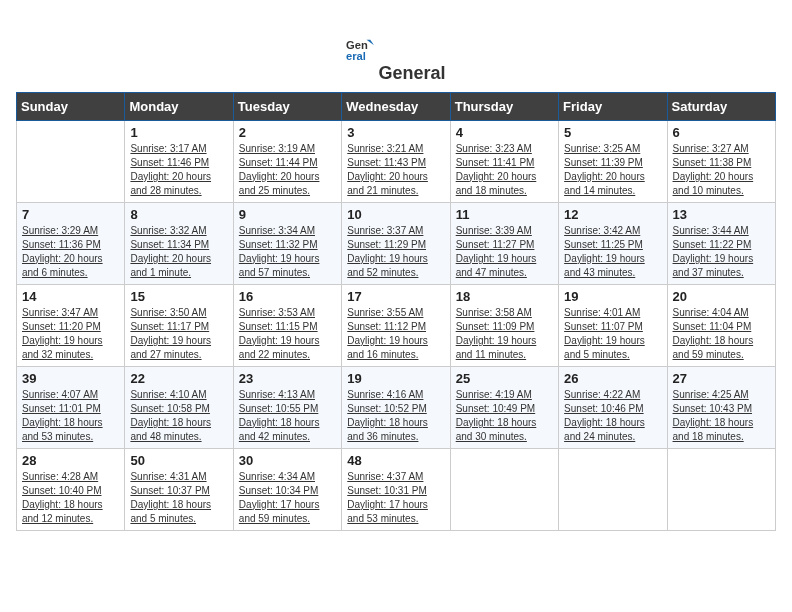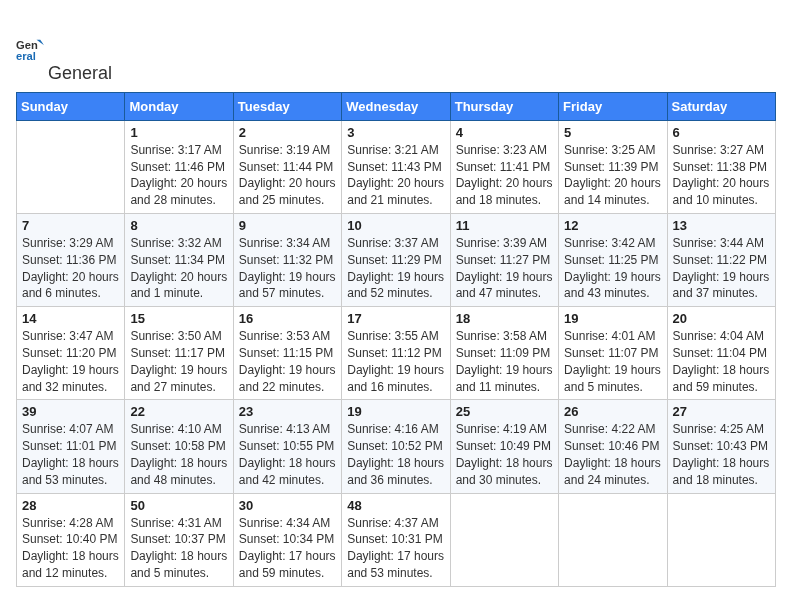--- a/index.html
+++ b/index.html
@@ -5,32 +5,32 @@
     * { margin: 0; padding: 0; box-sizing: border-box; }
     body {
       font-family: Arial, sans-serif;
       background: #fff;
       width: 792px;
       min-height: 612px;
       padding: 16px;
     }
     .header {
       display: flex;
-      justify-content: flex-start;
+      justify-content: center;
       align-items: flex-start;
       margin-bottom: 8px;
     }
     .logo {
       display: flex;
       align-items: center;
       gap: 4px;
     }
     .logo-text {
       font-size: 18px;
-      font-weight: normal;
+      font-weight: bold;
       color: #333;
       line-height: 1.1;
       margin-top: 48px;
     }
     .logo-text span { color: #1a6bb5; }
     .logo-icon {
       width: 28px;
       height: 28px;
     }
     .title-block {
@@ -44,21 +44,21 @@
     .location {
       font-size: 14px;
       color: #555;
     }
     .calendar {
       width: 100%;
       border-collapse: collapse;
       border: 1px solid #ccc;
     }
     .calendar th {
-      background: #3b82f6;
+      background: #404040;
       color: #fff;
       font-size: 13px;
       font-weight: bold;
       padding: 6px 4px;
       text-align: left;
       border: 1px solid #1a5a9a;
     }
     .calendar td {
       vertical-align: top;
       border: 1px solid #ccc;
@@ -70,23 +70,24 @@
     .calendar tr:nth-child(even) td {
       background: #f5f8fc;
     }
     .day-number {
       font-size: 13px;
       font-weight: bold;
       color: #222;
       margin-bottom: 2px;
     }
     .day-info {
-      font-size: 12px;
+      font-size: 10px;
       color: #333;
       line-height: 1.4;
+      text-decoration: underline;
     }
     .empty-cell {
       background: #fff !important;
     }
   </style>
 </head>
 <body>
 
 <div class="header">
   <div class="logo">

